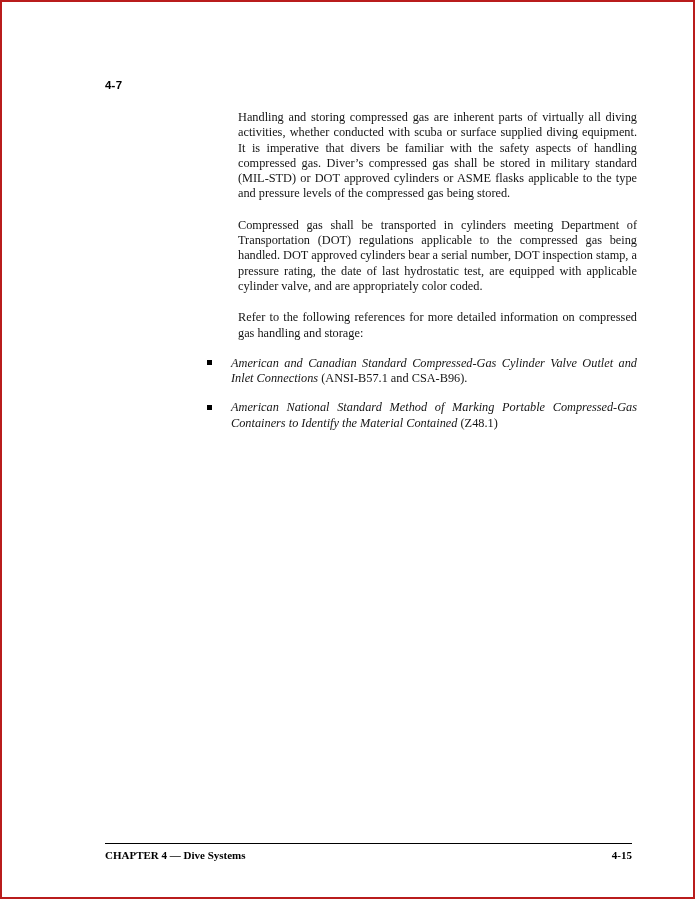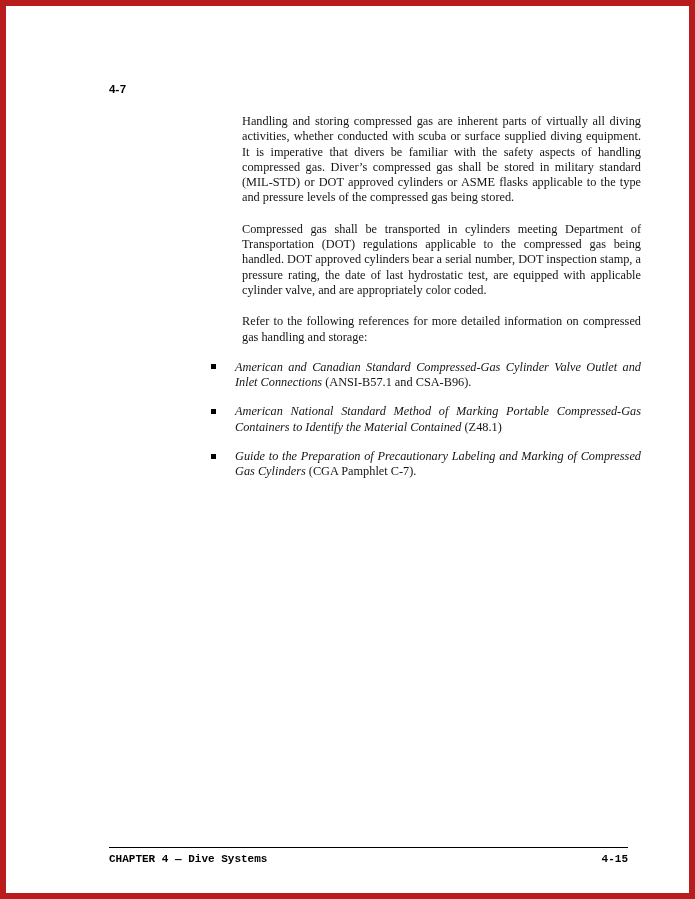--- a/index.html
+++ b/index.html
@@ -6,21 +6,21 @@
   html, body { background: #e8e8e8; }
   .page {
     position: relative;
     width: 695px;
     height: 899px;
     margin: 0 auto;
     background: #ffffff;
     color: #111111;
     font-family: "Liberation Serif", serif;
     overflow: hidden;
-    border: 6px solid #b91c1c;
+    border: 2px solid #b91c1c;
   }
   .section-heading {
     position: absolute;
     top: 77px;
     left: 103px;
     right: 61px;
     display: flex;
     align-items: baseline;
     font-family: "Liberation Sans", sans-serif;
     font-weight: bold;
@@ -65,21 +65,21 @@
     top: 841px;
   }
   .footer-rule {
     border-top: 1.4px solid #000;
     height: 0;
   }
   .footer-row {
     display: flex;
     justify-content: space-between;
     padding-top: 5px;
-    font-family: Liberation Mono, monospace;
+    font-family: Liberation Serif, serif;
     font-weight: bold;
     font-size: 11px;
     color: #000;
   }
 </style>
 </head>
 <body>
 
 <div class="page">
 
@@ -94,24 +94,20 @@
 
     <ul class="ref-list">
       <li class="ref-item">
         <span class="bullet-marker"></span>
         <em>American and Canadian Standard Compressed-Gas Cylinder Valve Outlet and Inlet Connections</em><span> (ANSI-B57.1 and CSA-B96).</span>
       </li>
       <li class="ref-item">
         <span class="bullet-marker"></span>
         <em>American National Standard Method of Marking Portable Compressed-Gas Containers to Identify the Material Contained</em><span> (Z48.1)</span>
       </li>
-      <li class="ref-item">
-        <span class="bullet-marker"></span>
-        <em>Guide to the Preparation of Precautionary Labeling and Marking of Compressed Gas Cylinders</em><span> (CGA Pamphlet C-7).</span>
-      </li>
     </ul>
   </div>
 
   <div class="page-footer">
     <div class="footer-rule"></div>
     <div class="footer-row">
       <span>CHAPTER 4 — Dive Systems</span>
       <span>4-15</span>
     </div>
   </div>

